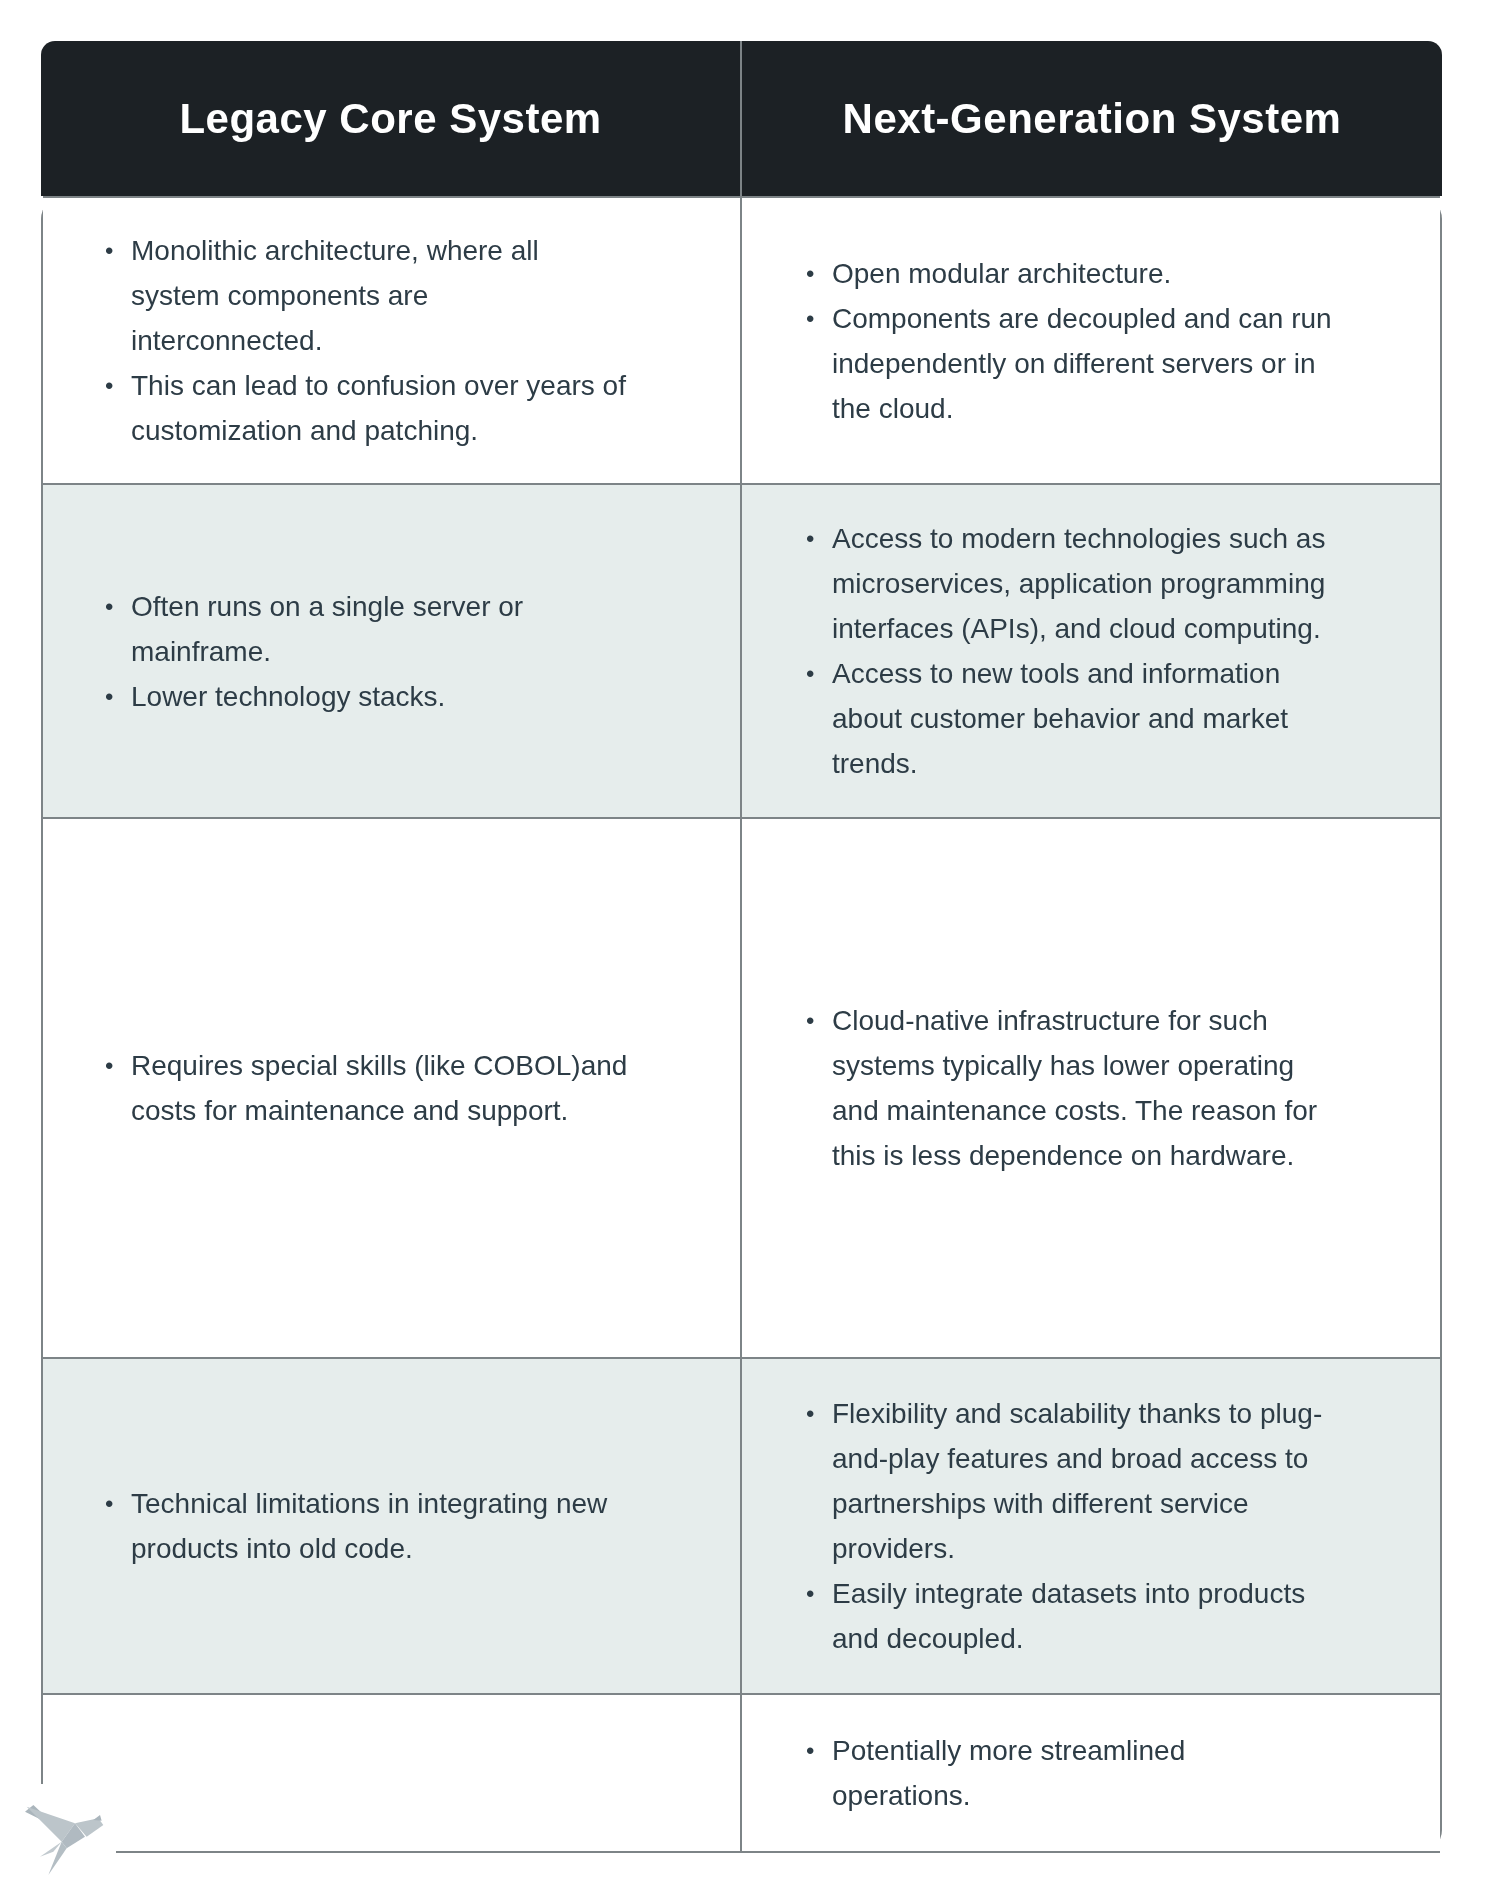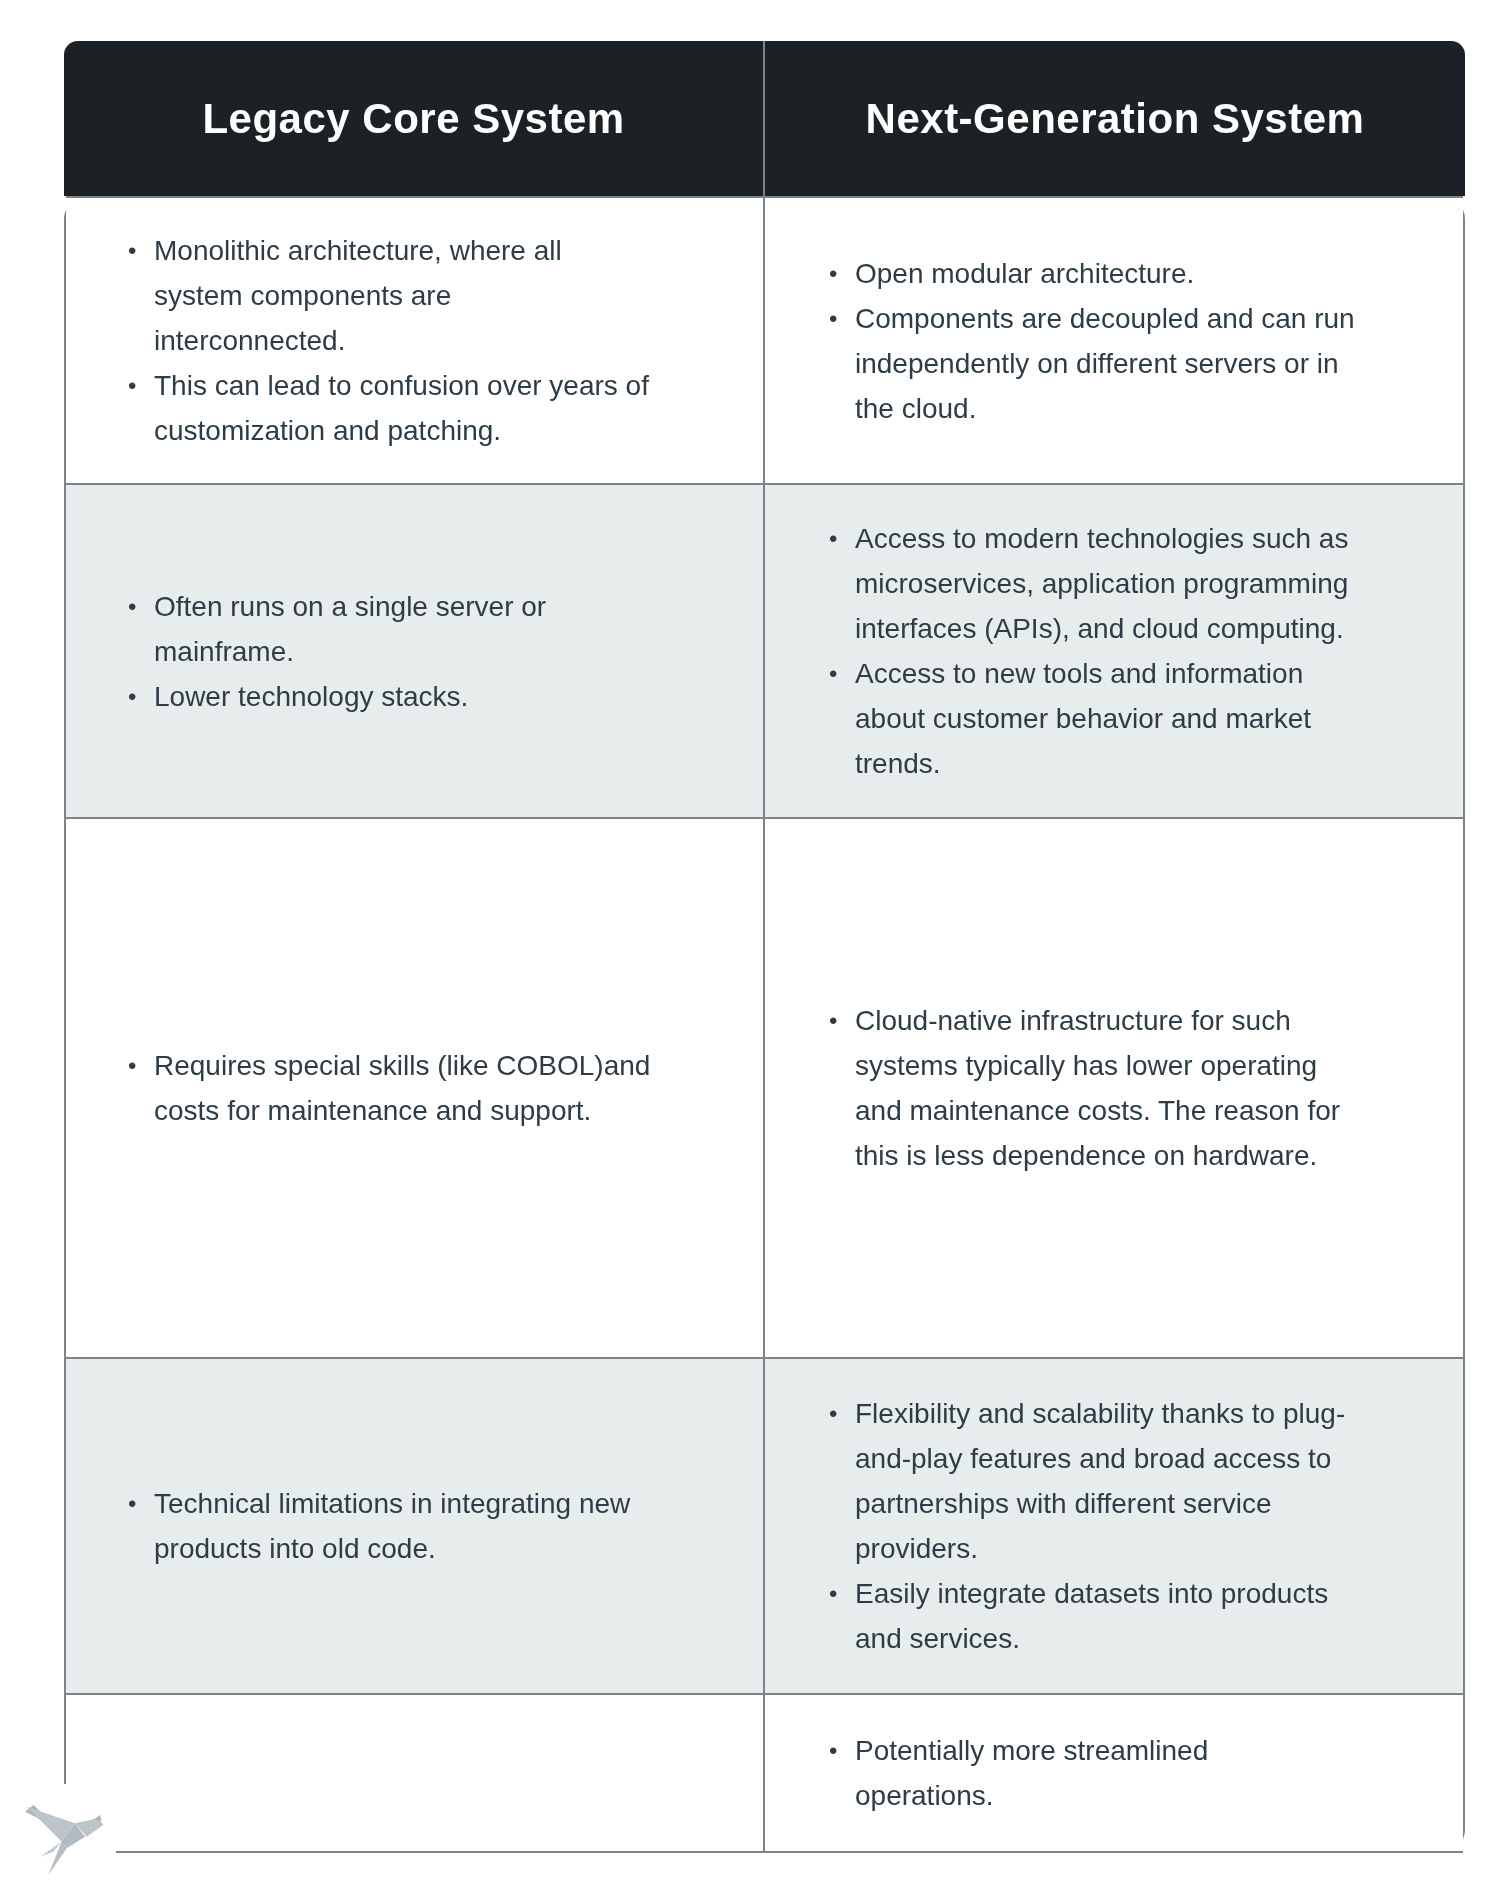--- a/index.html
+++ b/index.html
@@ -5,21 +5,21 @@
   html,body{margin:0;padding:0;background:#ffffff;}
   .page{
     position:relative;
     width:1500px;height:1900px;
     background:#ffffff;
     font-family:"Liberation Sans","DejaVu Sans",sans-serif;
     overflow:hidden;
   }
   .tbl{
     position:absolute;
-    left:64px;top:41px;
+    left:41px;top:41px;
     width:1401px;
   }
   
   .thead{
     display:grid;
     grid-template-columns:701px 700px;
     height:155px;
     background:#1c2125;
     border-radius:14px 14px 0 0;
   }
@@ -174,21 +174,21 @@
 products into old code.</li>
           </ul>
         </div>
         <div class="cell cell-r">
           <ul class="blist">
             <li>Flexibility and scalability thanks to plug-
 and-play features and broad access to
 partnerships with different service
 providers.</li>
             <li>Easily integrate datasets into products
-and services.</li>
+and decoupled.</li>
           </ul>
         </div>
       </div>
 
       <div class="row">
         <div class="cell cell-l"></div>
         <div class="cell cell-r">
           <ul class="blist">
             <li>Potentially more streamlined
 operations.</li>

